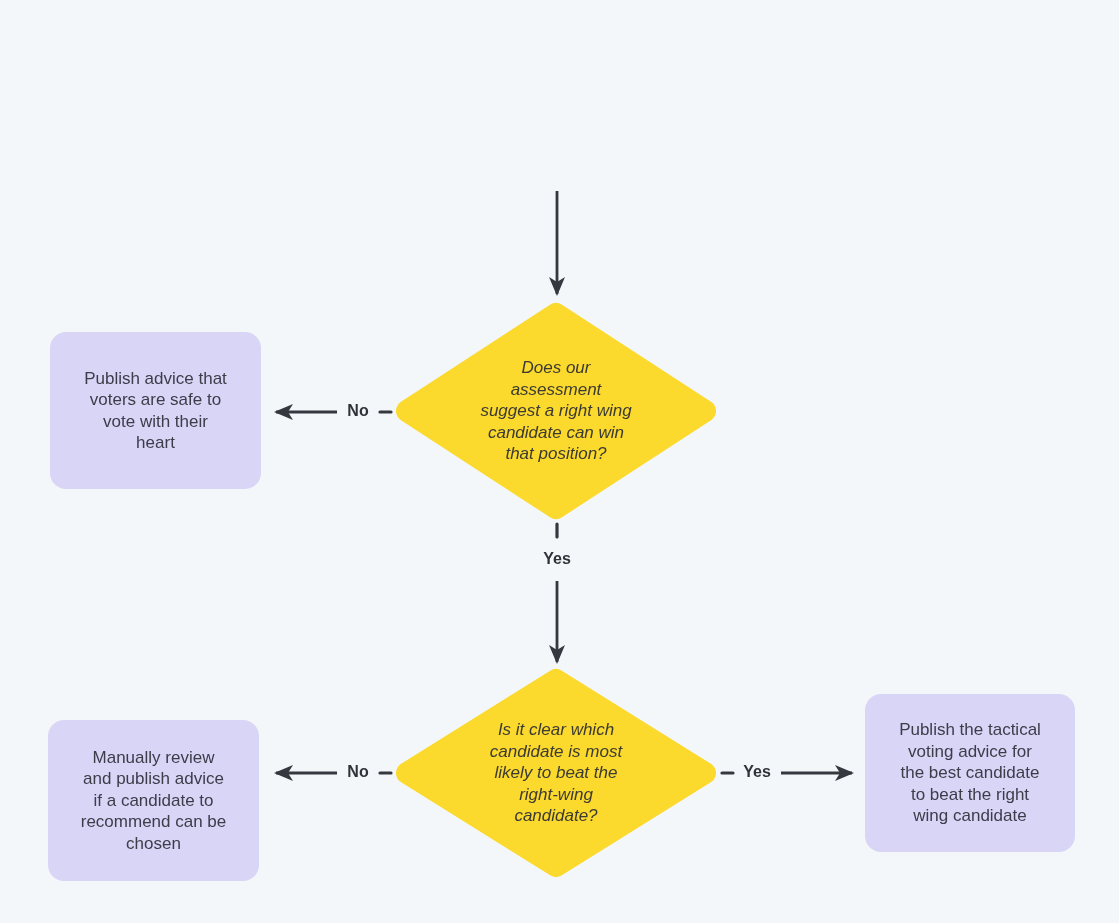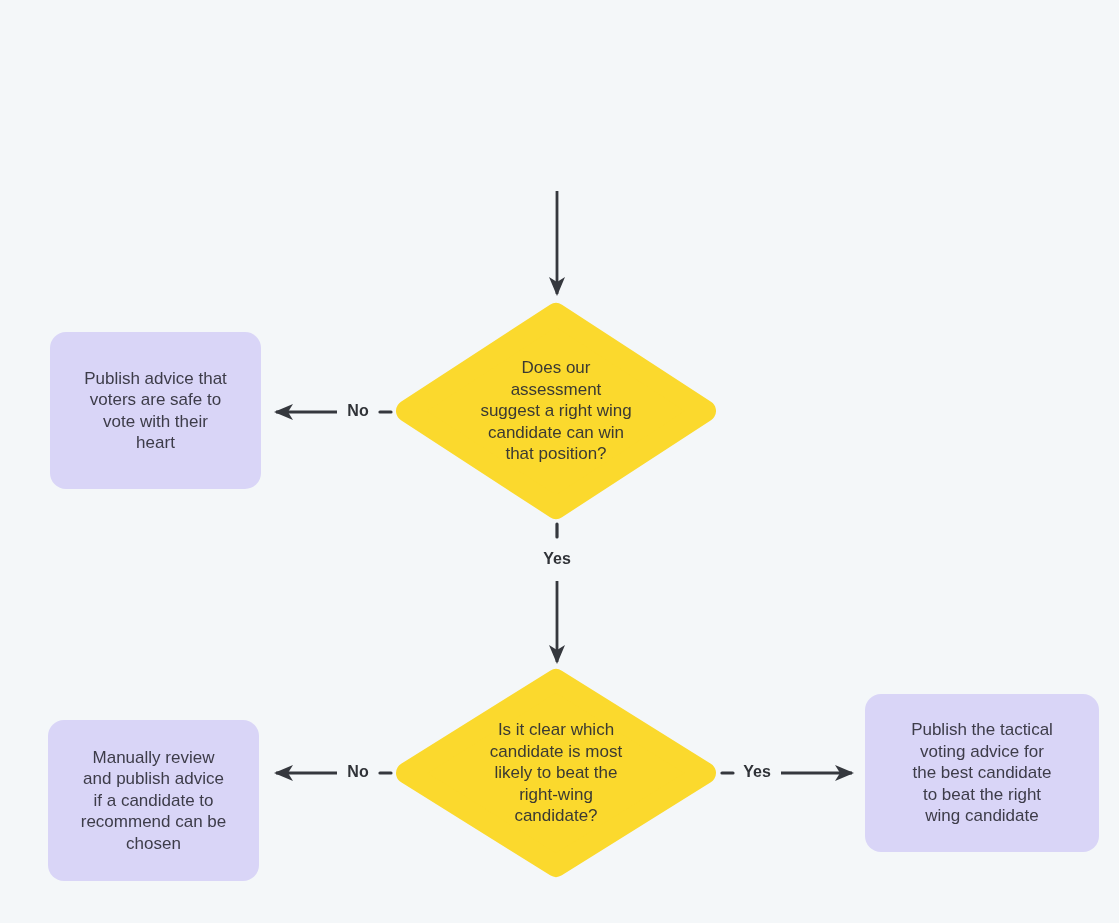--- a/index.html
+++ b/index.html
@@ -66,20 +66,21 @@
     color: var(--node_dark_text);
   }
 
   .diamond {
     position: absolute;
     display: flex;
     align-items: center;
     justify-content: center;
     text-align: center;
     color: var(--decision_text);
+    font-style: italic;
   }
   .diamond-d1 { left: 395px; top: 302px; width: 322px; height: 218px; }
   .diamond-d2 { left: 395px; top: 668px; width: 322px; height: 210px; }
   .diamond-shape {
     position: absolute;
     left: 0; top: 0;
     width: 100%; height: 100%;
   }
   .diamond-shape polygon {
     fill: var(--decision_fill);
@@ -89,21 +90,21 @@
   }
   .diamond .node-text { position: relative; }
 
   .outcome {
     background: var(--outcome_fill);
     border-radius: 16px;
     color: var(--outcome_text);
   }
   .outcome-heart  { left: 50px;  top: 332px; width: 211px; height: 157px; }
   .outcome-manual { left: 48px;  top: 692px; width: 211px; height: 161px; margin-top: 28px; }
-  .outcome-tactical { left: 865px; top: 694px; width: 234px; height: 158px; }
+  .outcome-tactical { left: 865px; top: 694px; width: 210px; height: 158px; }
 
   .edge-label {
     position: absolute;
     transform: translate(-50%, -50%);
     font-size: 16px;
     color: var(--label_text);
     font-weight: 700;
     white-space: nowrap;
   }
   .label-no1  { left: 358px; top: 411px; }

